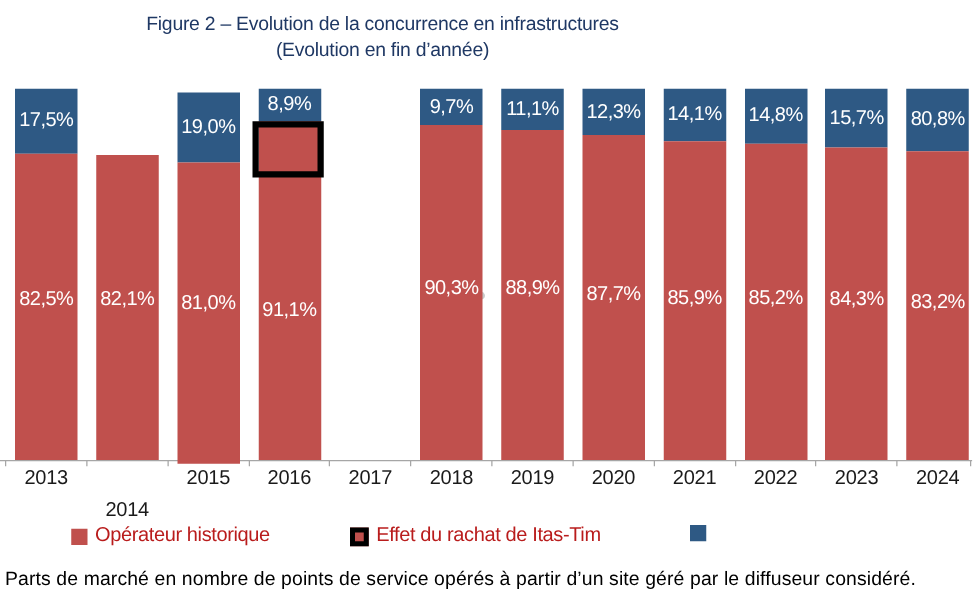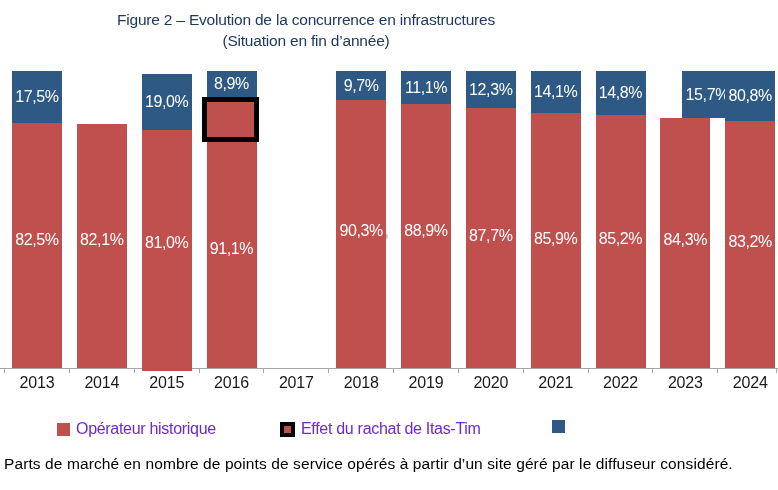--- a/index.html
+++ b/index.html
@@ -20,51 +20,51 @@
   #axis-line{position:absolute;left:0;top:368px;width:778px;height:1px;background:#A6A6A6;}
   .axis-tick{position:absolute;top:368px;width:1px;height:5px;background:#A6A6A6;}
   .year-label{position:absolute;top:374px;text-align:center;font-size:16px;color:#1a1a1a;letter-spacing:-0.2px;}
   .ann-box{position:absolute;box-sizing:border-box;background:transparent;}
   #watermark-smudge{position:absolute;left:379px;top:233px;width:9px;height:7px;
     background:#bcbcbc;border-radius:50%;opacity:0.8;}
   
   #legend{position:absolute;left:0;top:420px;width:778px;height:22px;}
   .legend-item{position:absolute;top:0;display:flex;align-items:center;gap:6px;}
   .legend-swatch{width:13px;height:13px;display:inline-block;flex:0 0 auto;}
-  .legend-label{font-size:16px;color:#6d28d9;letter-spacing:-0.3px;white-space:nowrap;}
+  .legend-label{font-size:16px;color:#b91c1c;letter-spacing:-0.3px;white-space:nowrap;}
   
   #footnote{position:absolute;left:4px;top:455px;width:770px;font-size:15.5px;
     color:#000000;letter-spacing:0.1px;}
 </style>
 </head>
 <body>
 
 <div id="stage">
 
   <div id="title-block">
     <div>Figure 2 – Evolution de la concurrence en infrastructures</div>
-    <div>(Situation en fin d’année)</div>
+    <div>(Evolution en fin d’année)</div>
   </div>
 
   <div id="plot">
     <div id="axis-line"></div>
     <div id="watermark-smudge"></div>
   <div class="bar" style="left: 12px; top: 71px; width: 50px; height: 297px;">
         <div class="seg" style="top: 0px; height: 52px; background: rgb(46, 89, 132);">
           <span class="seg-label">17,5%</span>
         </div>
         <div class="seg" style="top: 52px; height: 245px; background: rgb(192, 80, 77);"></div>
         <span class="red-label" style="top: 161px;">82,5%</span>
       </div>
       <div class="year-label" style="left: 4px; width: 66px;">2013</div>
       <div class="bar" style="left: 76.8px; top: 71px; width: 50px; height: 297px;">
         <div class="seg" style="top: 53px; height: 244px; background: rgb(192, 80, 77);"></div>
         <span class="red-label" style="top: 161px;">82,1%</span>
       </div>
-      <div class="year-label" style="left: 68.8px; width: 66px;">2014</div>
+      <div class="year-label" style="left: 68.8px; width: 66px; margin-top: 26px;">2014</div>
       <div class="bar" style="left: 141.7px; top: 74px; width: 50px; height: 297px;">
         <div class="seg" style="top: 0px; height: 56px; background: rgb(46, 89, 132);">
           <span class="seg-label">19,0%</span>
         </div>
         <div class="seg" style="top: 56px; height: 241px; background: rgb(192, 80, 77);"></div>
         <span class="red-label" style="top: 161px;">81,0%</span>
       </div>
       <div class="year-label" style="left: 133.7px; width: 66px;">2015</div>
       <div class="bar" style="left: 206.5px; top: 71px; width: 50px; height: 297px;">
         <div class="seg" style="top: 0px; height: 26px; background: rgb(46, 89, 132);">
@@ -109,21 +109,21 @@
       <div class="year-label" style="left: 522.7px; width: 66px;">2021</div>
       <div class="bar" style="left: 595.5px; top: 71px; width: 50px; height: 297px;">
         <div class="seg" style="top: 0px; height: 44px; background: rgb(46, 89, 132);">
           <span class="seg-label">14,8%</span>
         </div>
         <div class="seg" style="top: 44px; height: 253px; background: rgb(192, 80, 77);"></div>
         <span class="red-label" style="top: 160px;">85,2%</span>
       </div>
       <div class="year-label" style="left: 587.5px; width: 66px;">2022</div>
       <div class="bar" style="left: 660.3px; top: 71px; width: 50px; height: 297px;">
-        <div class="seg" style="top: 0px; height: 47px; background: rgb(46, 89, 132); margin-left: 22px;">
+        <div class="seg" style="top: 0px; height: 47px; background: rgb(46, 89, 132);">
           <span class="seg-label">15,7%</span>
         </div>
         <div class="seg" style="top: 47px; height: 250px; background: rgb(192, 80, 77);"></div>
         <span class="red-label" style="top: 161px;">84,3%</span>
       </div>
       <div class="year-label" style="left: 652.3px; width: 66px;">2023</div>
       <div class="bar" style="left: 725.2px; top: 71px; width: 50px; height: 297px;">
         <div class="seg" style="top: 0px; height: 50px; background: rgb(46, 89, 132);">
           <span class="seg-label">80,8%</span>
         </div>

